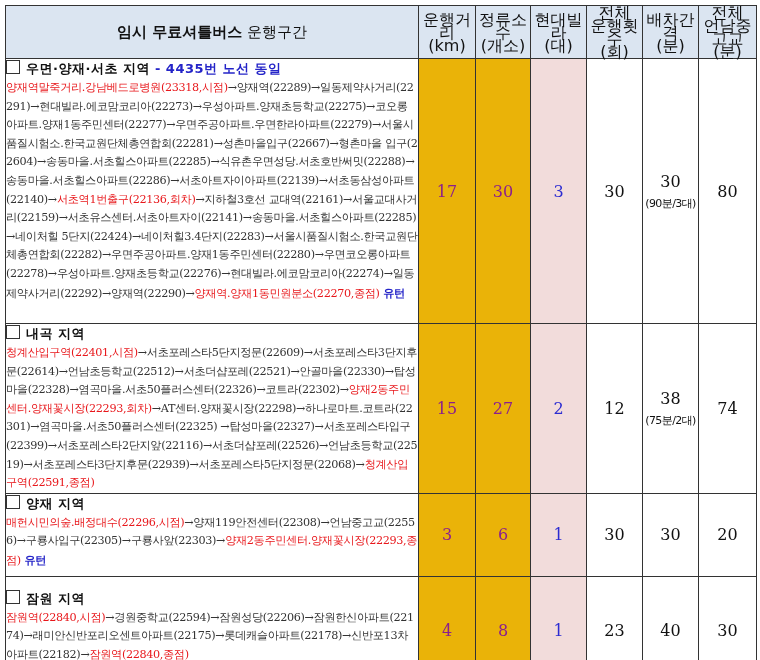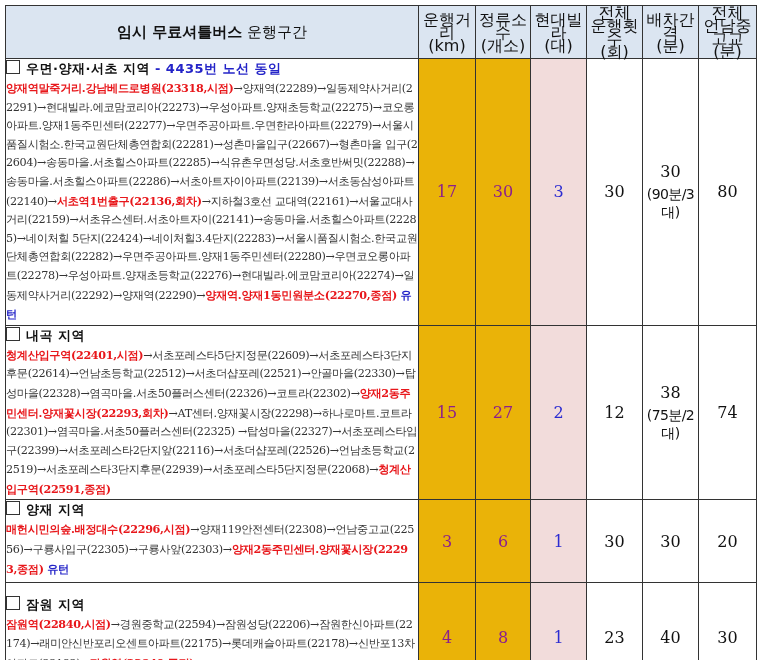--- a/index.html
+++ b/index.html
@@ -12,26 +12,26 @@
        font-weight: normal; font-size: 16px; line-height: 13px; color: #111; height: 41px; }
   th.title { font-size: 15px; }
   th.title b { font-weight: bold; }
   td.route { vertical-align: top; padding: 2px 2px 2px 3px; font-size: 11.2px; line-height: 18.6px;
        color: #333; letter-spacing: -0.35px; word-break: break-all; }
   .sec-head { font-family: "DejaVu Sans", "Liberation Sans", sans-serif; font-weight: bold;
        font-size: 13px; line-height: 20px; color: #111; letter-spacing: 0.5px; }
   .sec-head .box { display: inline-block; width: 12px; height: 12px; border: 1px solid #333;
        margin-right: 6px; vertical-align: -1px; background: #fff; }
   .sec-head .note { color: #2424c8; }
-  .red { color: #e8171b; font-weight: bold; text-align: right; }
+  .red { color: #e8171b; font-weight: normal; text-align: right; }
   .blue { color: #2424c8; font-weight: bold; }
   td.num { text-align: center; vertical-align: middle; font-size: 16px; color: #111; }
   td.gray { background: #eab308; color: #8b1f8e; }
   td.pink { background: #f2dcdb; color: #2b2bd1; }
-  td.num .sub { display: block; font-size: 14px; font-family: "DejaVu Sans", "Liberation Sans", sans-serif;
+  td.num .sub { display: block; font-size: 11px; font-family: "DejaVu Sans", "Liberation Sans", sans-serif;
        letter-spacing: -0.6px; margin-top: 5px; }
   tr.r1 td { height: 264px; }
   tr.r2 td { height: 168px; }
   tr.r3 td { height: 82px; margin-top: 24px; }
   tr.r4 td { height: 96px; }
 </style>
 </head>
 <body>
 
 <table class="sched">

